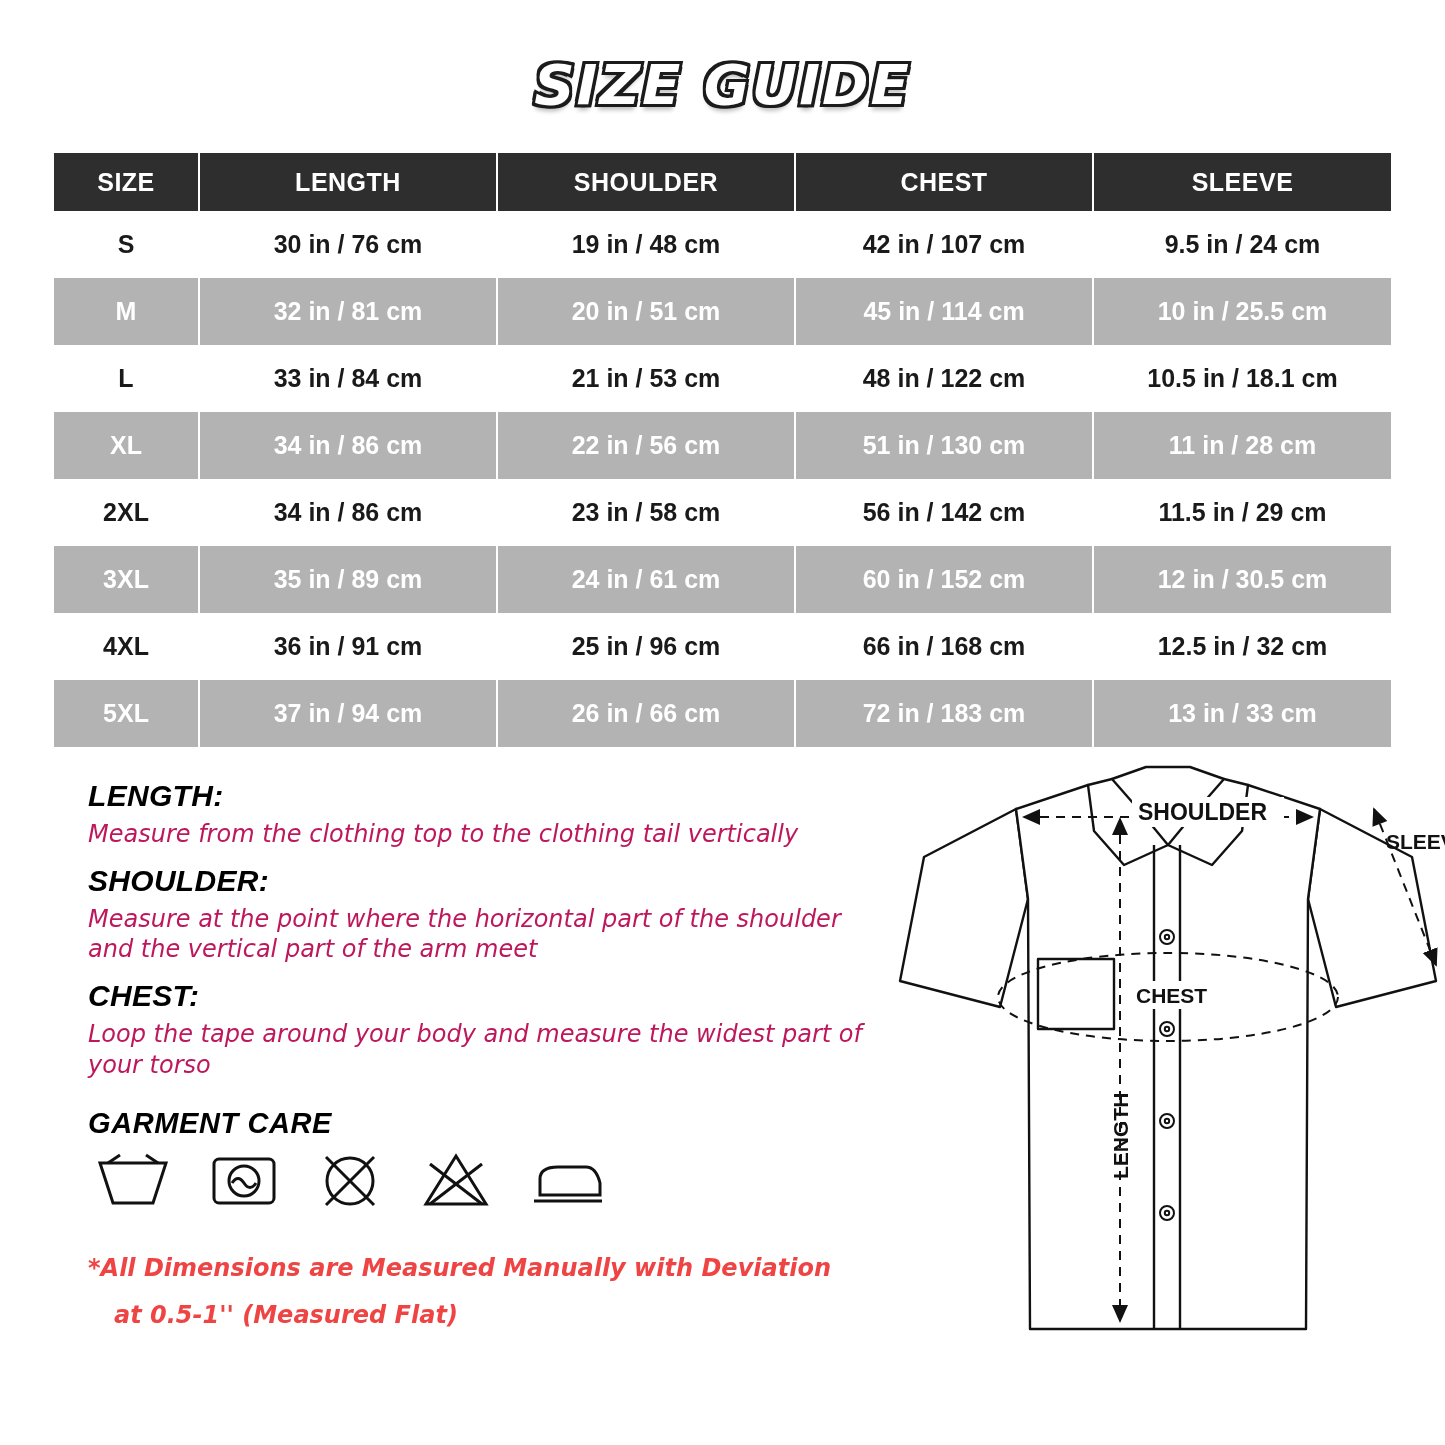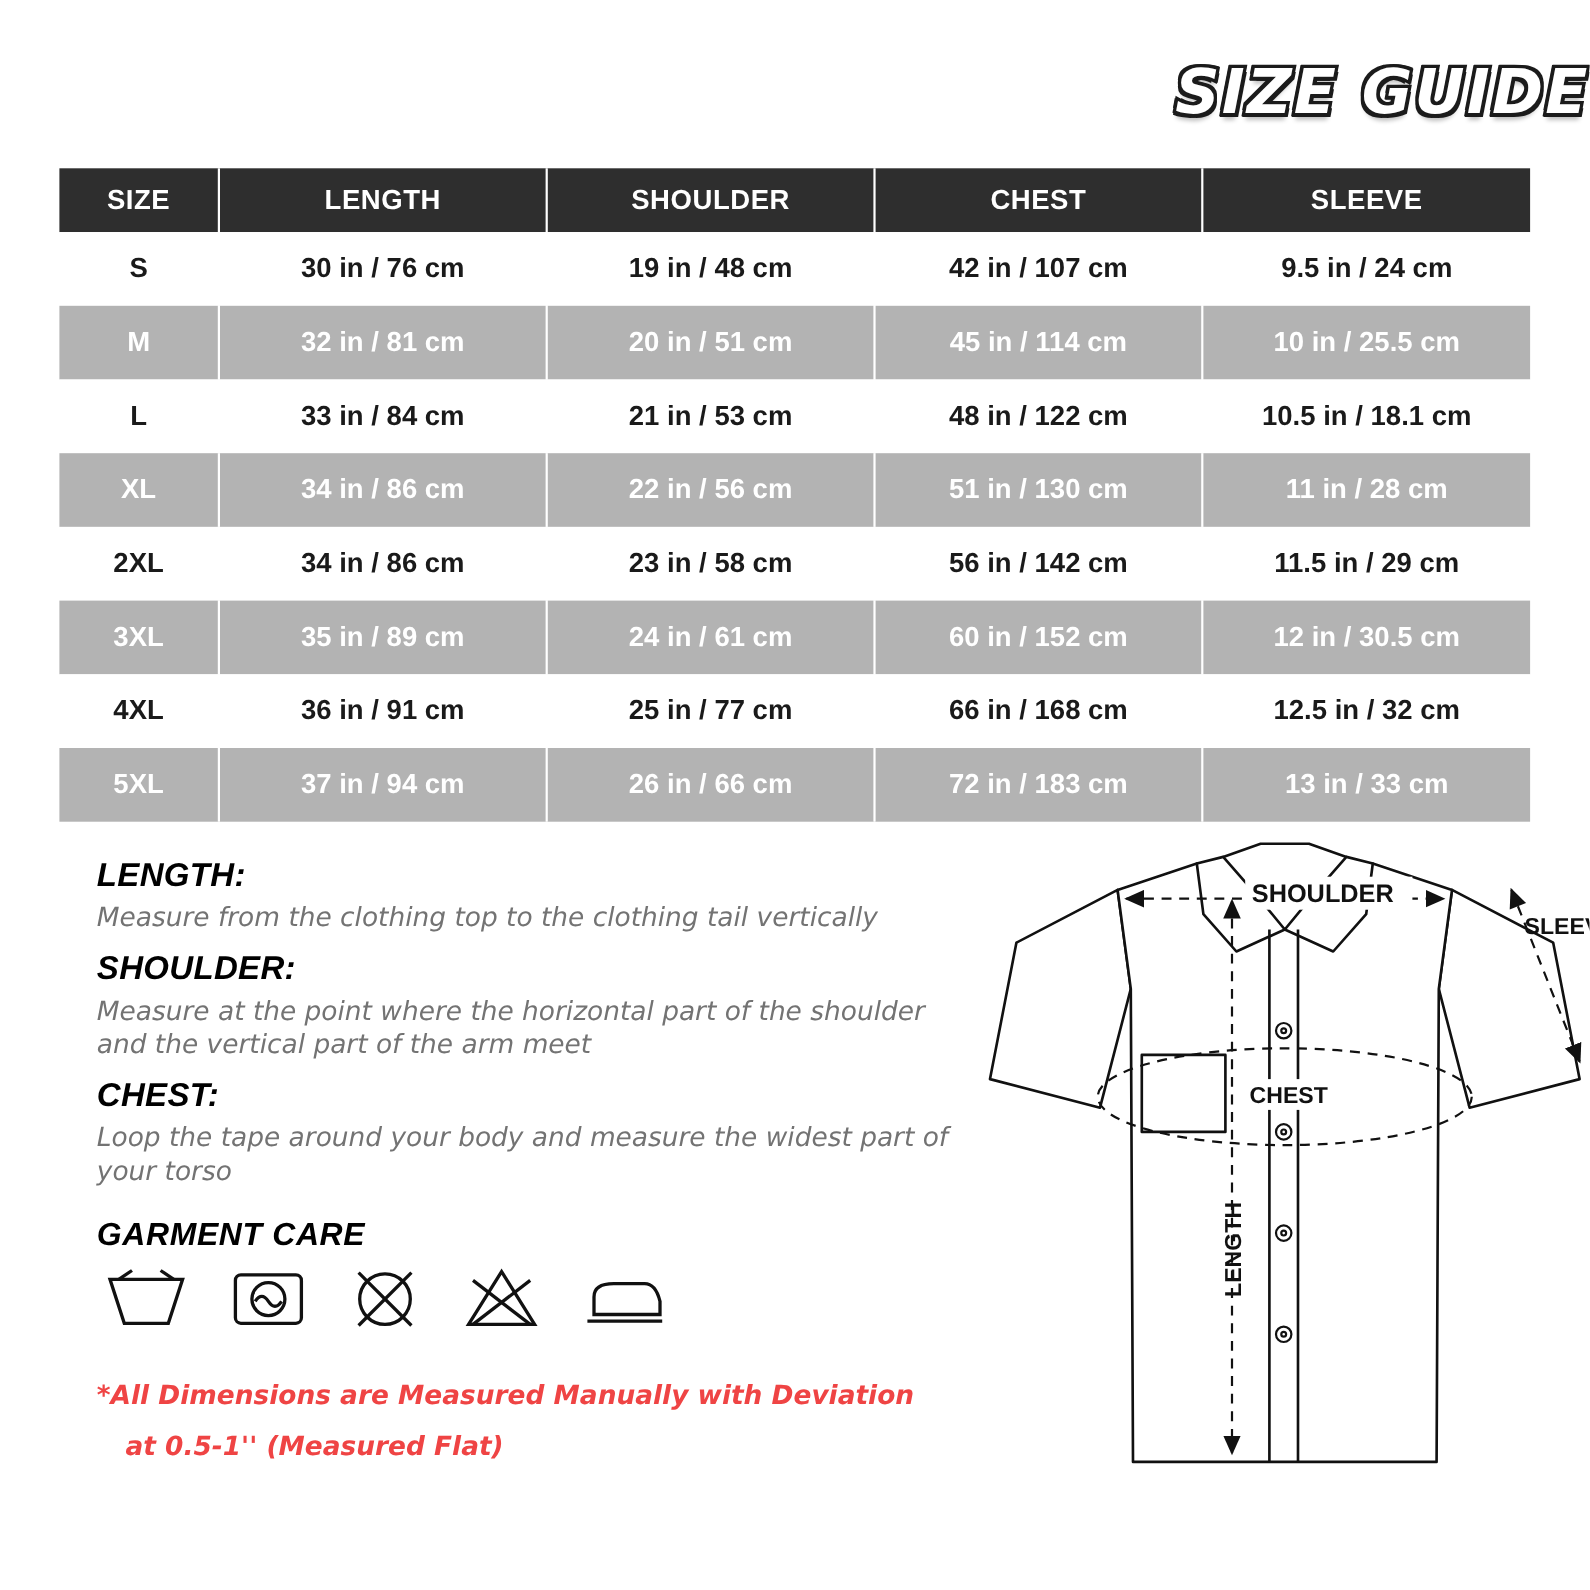--- a/index.html
+++ b/index.html
@@ -9,21 +9,21 @@
     height: 1445px;
     background: #ffffff;
     font-family: "Liberation Sans", sans-serif;
     color: #000;
     overflow: hidden;
     position: relative;
   }
 
   
   .title-wrap {
-    text-align: right;
+    text-align: center;
     padding-top: 52px;
   }
   .title {
     display: inline-block;
     font-family: "DejaVu Sans", sans-serif;
     font-size: 56px;
     font-weight: bold;
     font-style: italic;
     letter-spacing: 2px;
     color: #ffffff;
@@ -85,21 +85,21 @@
   .info-head {
     font-size: 30px;
     font-weight: bold;
     margin: 14px 0 6px 0;
     letter-spacing: 0.3px;
   }
   .info-head.first { margin-top: 6px; }
   .info-body {
     font-size: 24px;
     line-height: 1.28;
-    color: #737373;
+    color: #be185d;
     margin: 0 0 6px 0;
     font-family: "DejaVu Sans", sans-serif;
   }
   .care-head {
     font-size: 29px;
     font-weight: bold;
     margin: 26px 0 6px 0;
     letter-spacing: 0.6px;
   }
   .care-icons {
@@ -189,21 +189,21 @@
     <tr class="row-alt">
       <td>3XL</td>
       <td>35 in / 89 cm</td>
       <td>24 in / 61 cm</td>
       <td>60 in / 152 cm</td>
       <td>12 in / 30.5 cm</td>
     </tr>
     <tr class="row-plain">
       <td>4XL</td>
       <td>36 in / 91 cm</td>
-      <td>25 in / 77 cm</td>
+      <td>25 in / 96 cm</td>
       <td>66 in / 168 cm</td>
       <td>12.5 in / 32 cm</td>
     </tr>
     <tr class="row-alt">
       <td>5XL</td>
       <td>37 in / 94 cm</td>
       <td>26 in / 66 cm</td>
       <td>72 in / 183 cm</td>
       <td>13 in / 33 cm</td>
     </tr>

